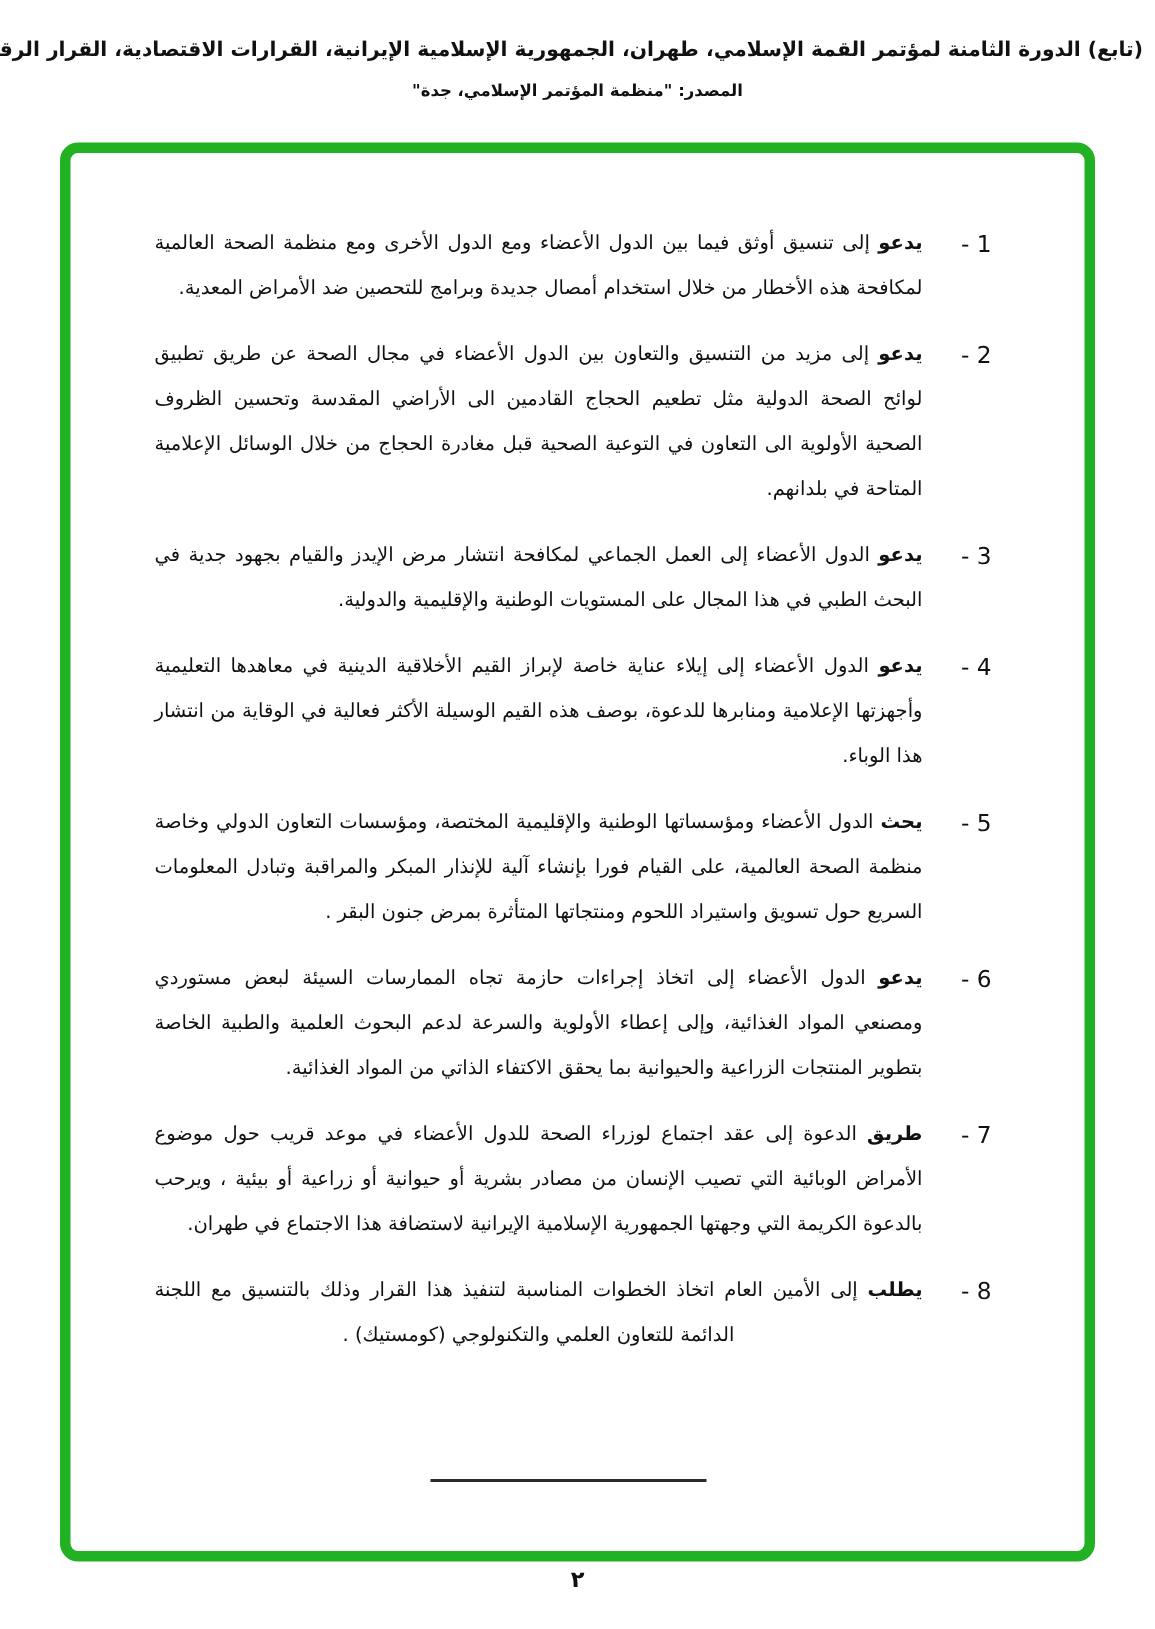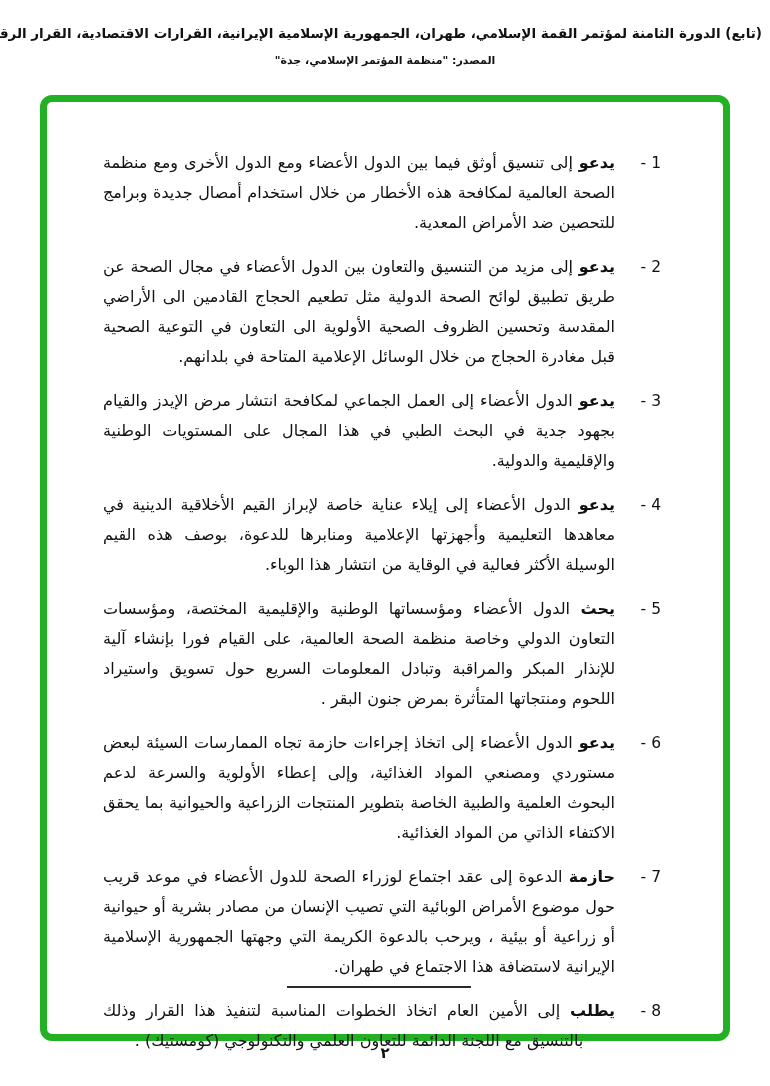--- a/index.html
+++ b/index.html
@@ -66,21 +66,21 @@
     text-align: right;
     font-size: 15.5px;
     line-height: 30px;
     color: #111;
   }
   .item-text {
     margin: 0;
     flex: 1;
     direction: rtl;
     text-align: justify;
-    font-size: 16px;
+    font-size: 13px;
     line-height: 30px;
     color: #111;
   }
   .item-lead { font-weight: bold; }
   .item.centered-last .item-text { text-align-last: center; }
   
   .divider {
     position: absolute;
     left: 287px;
     top: 986px;
@@ -157,21 +157,21 @@
         <span class="item-marker">6 -</span>
         <p class="item-text">
           <strong class="item-lead">يدعو</strong>
           <span>الدول الأعضاء إلى اتخاذ إجراءات حازمة تجاه الممارسات السيئة لبعض مستوردي ومصنعي المواد الغذائية، وإلى إعطاء الأولوية والسرعة لدعم البحوث العلمية والطبية الخاصة بتطوير المنتجات الزراعية والحيوانية بما يحقق الاكتفاء الذاتي من المواد الغذائية.</span>
         </p>
       </div>
 
       <div class="item">
         <span class="item-marker">7 -</span>
         <p class="item-text">
-          <strong class="item-lead">حازمة</strong>
+          <strong class="item-lead">طريق</strong>
           <span>الدعوة إلى عقد اجتماع لوزراء الصحة للدول الأعضاء في موعد قريب حول موضوع الأمراض الوبائية التي تصيب الإنسان من مصادر بشرية أو حيوانية أو زراعية أو بيئية ، ويرحب بالدعوة الكريمة التي وجهتها الجمهورية الإسلامية الإيرانية لاستضافة هذا الاجتماع في طهران.</span>
         </p>
       </div>
 
       <div class="item centered-last">
         <span class="item-marker">8 -</span>
         <p class="item-text">
           <strong class="item-lead">يطلب</strong>
           <span>إلى الأمين العام اتخاذ الخطوات المناسبة لتنفيذ هذا القرار وذلك بالتنسيق مع اللجنة الدائمة للتعاون العلمي والتكنولوجي (كومستيك) .</span>
         </p>

